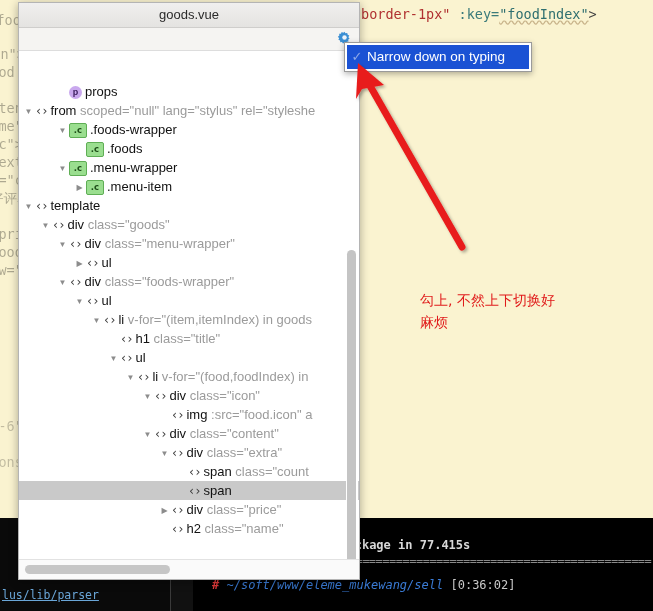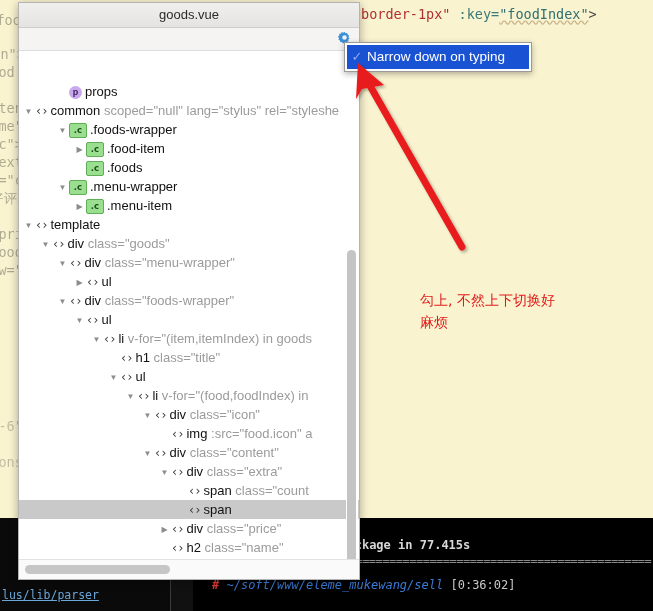--- a/index.html
+++ b/index.html
@@ -166,23 +166,22 @@
     <div id="gear">
       <svg viewBox="0 0 16 16" width="15" height="15" aria-hidden="true">
         <path fill="#3b8fd4" d="M8 0.8l1 1.7 1.9-.5.5 1.9 1.7 1-1 1.7 1.3 1.4-1.5 1.2.4 1.9-1.9.3-.7 1.8-1.7-.8-1.6 1-1.1-1.6-1.9.2-.1-1.9-1.8-.8.8-1.7L0.9 6l1.6-1.1-.2-1.9 1.9-.1.8-1.8 1.7.8z"></path>
         <circle cx="8" cy="7" r="2.4" fill="#eef4fa"></circle>
       </svg>
     </div>
   </div>
 
   <div id="st-tree">
       <div class="row"><span style="display: inline-block; width: 37px;"></span><span class="tw none"></span><span class="ico ico-p">p</span><span class="nm">props</span></div>
-      <div class="row"><span style="display: inline-block; width: 3px;"></span><span class="tw">▼</span><span class="ico ico-tag">‹›</span><span class="nm">common</span><span class="at">  scoped="null" lang="stylus" rel="styleshe</span></div>
+      <div class="row"><span style="display: inline-block; width: 3px;"></span><span class="tw">▼</span><span class="ico ico-tag">‹›</span><span class="nm">from</span><span class="at">  scoped="null" lang="stylus" rel="styleshe</span></div>
       <div class="row"><span style="display: inline-block; width: 37px;"></span><span class="tw">▼</span><span class="ico ico-css">.c</span><span class="nm">.foods-wrapper</span></div>
-      <div class="row"><span style="display: inline-block; width: 54px;"></span><span class="tw">▶</span><span class="ico ico-css">.c</span><span class="nm">.food-item</span></div>
       <div class="row"><span style="display: inline-block; width: 54px;"></span><span class="tw none"></span><span class="ico ico-css">.c</span><span class="nm">.foods</span></div>
       <div class="row"><span style="display: inline-block; width: 37px;"></span><span class="tw">▼</span><span class="ico ico-css">.c</span><span class="nm">.menu-wrapper</span></div>
       <div class="row"><span style="display: inline-block; width: 54px;"></span><span class="tw">▶</span><span class="ico ico-css">.c</span><span class="nm">.menu-item</span></div>
       <div class="row"><span style="display: inline-block; width: 3px;"></span><span class="tw">▼</span><span class="ico ico-tag">‹›</span><span class="nm">template</span></div>
       <div class="row"><span style="display: inline-block; width: 20px;"></span><span class="tw">▼</span><span class="ico ico-tag">‹›</span><span class="nm">div</span><span class="at">  class="goods"</span></div>
       <div class="row"><span style="display: inline-block; width: 37px;"></span><span class="tw">▼</span><span class="ico ico-tag">‹›</span><span class="nm">div</span><span class="at">  class="menu-wrapper"</span></div>
       <div class="row"><span style="display: inline-block; width: 54px;"></span><span class="tw">▶</span><span class="ico ico-tag">‹›</span><span class="nm">ul</span></div>
       <div class="row"><span style="display: inline-block; width: 37px;"></span><span class="tw">▼</span><span class="ico ico-tag">‹›</span><span class="nm">div</span><span class="at">  class="foods-wrapper"</span></div>
       <div class="row"><span style="display: inline-block; width: 54px;"></span><span class="tw">▼</span><span class="ico ico-tag">‹›</span><span class="nm">ul</span></div>
       <div class="row"><span style="display: inline-block; width: 71px;"></span><span class="tw">▼</span><span class="ico ico-tag">‹›</span><span class="nm">li</span><span class="at">  v-for="(item,itemIndex) in goods</span></div>

